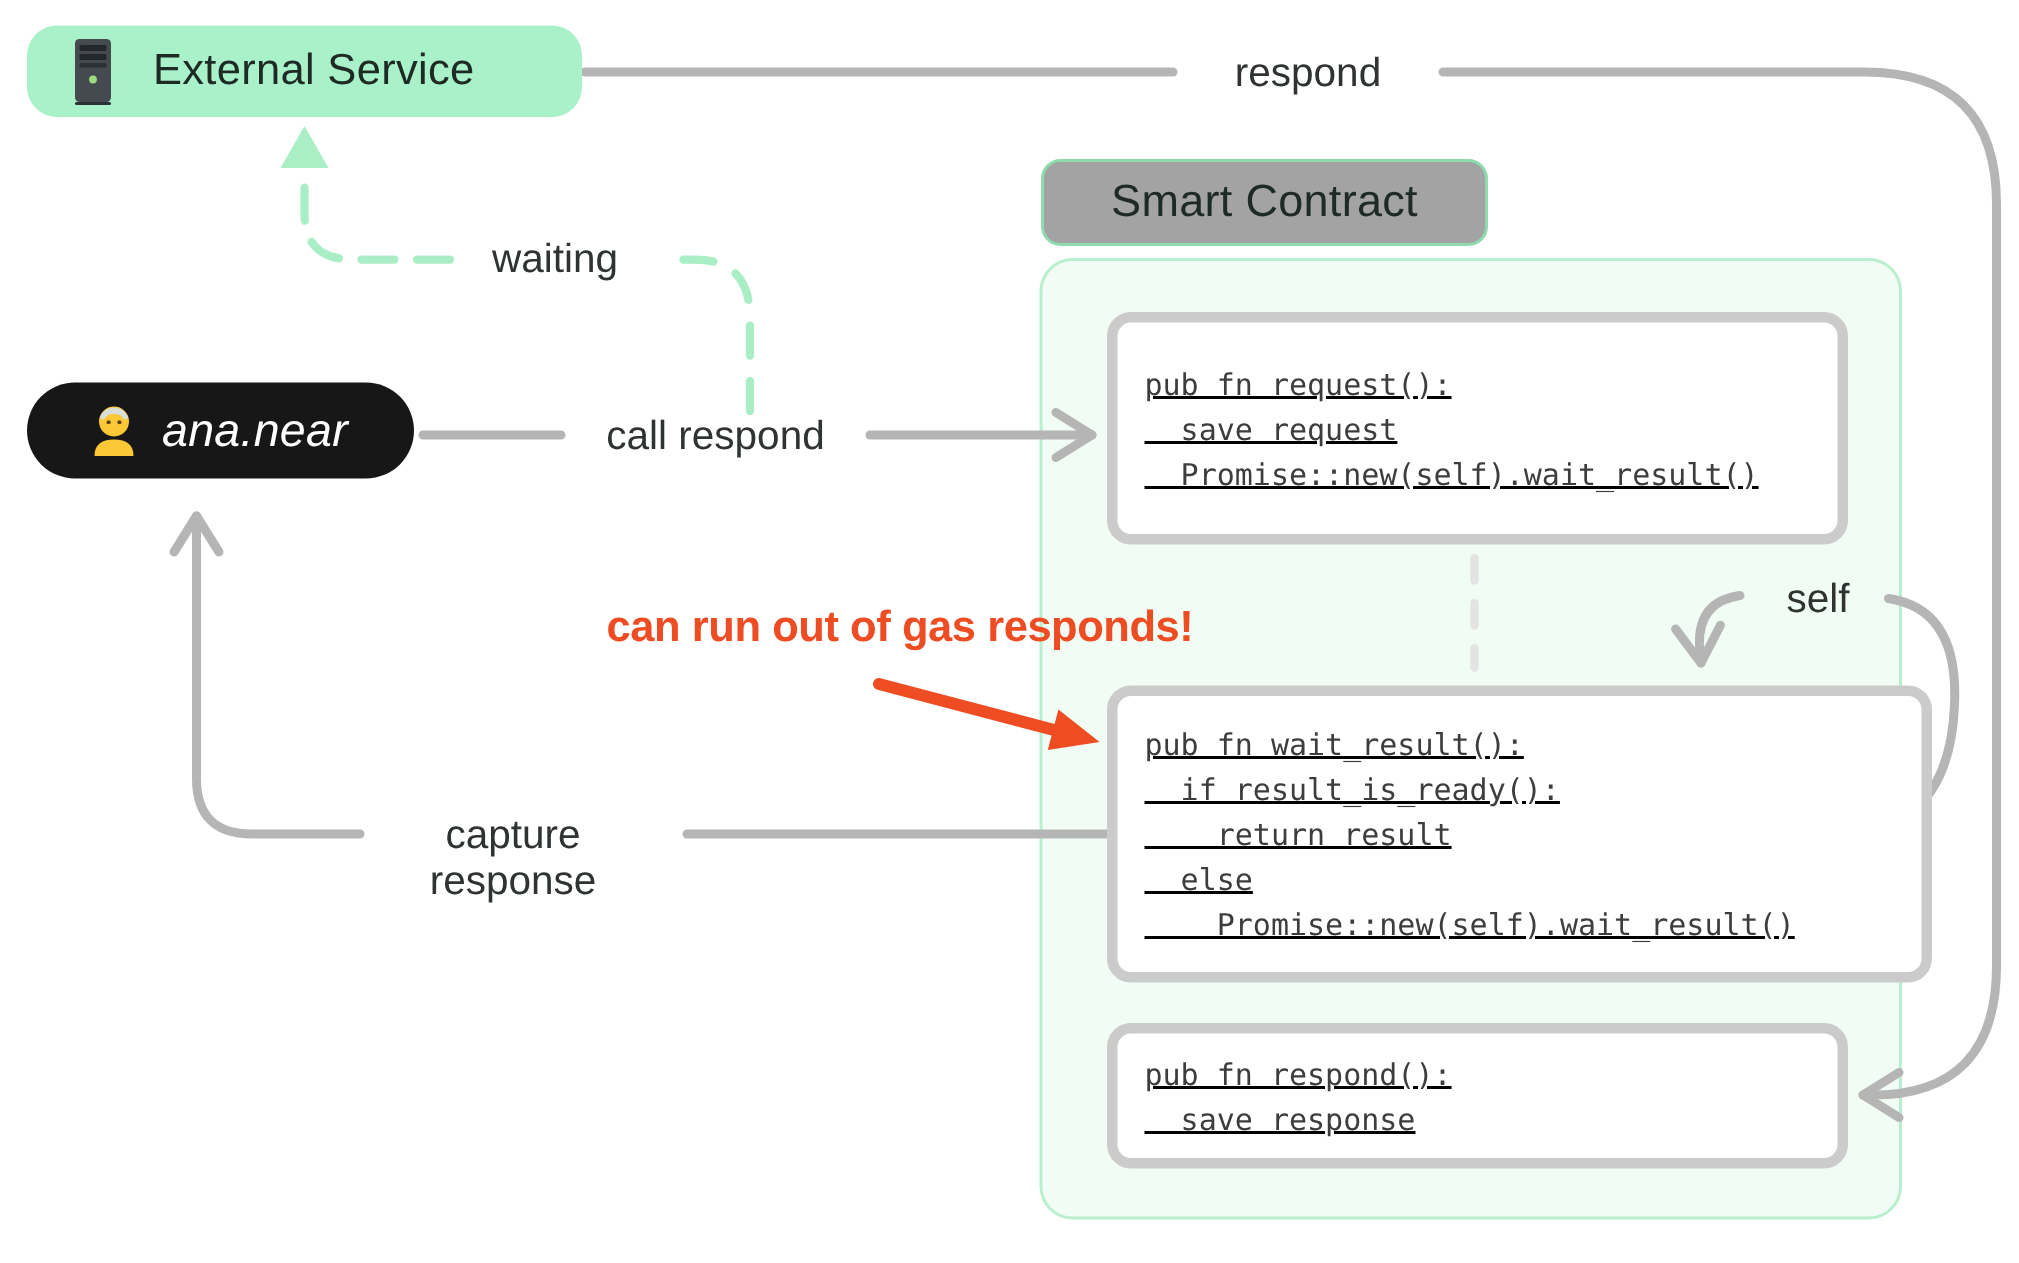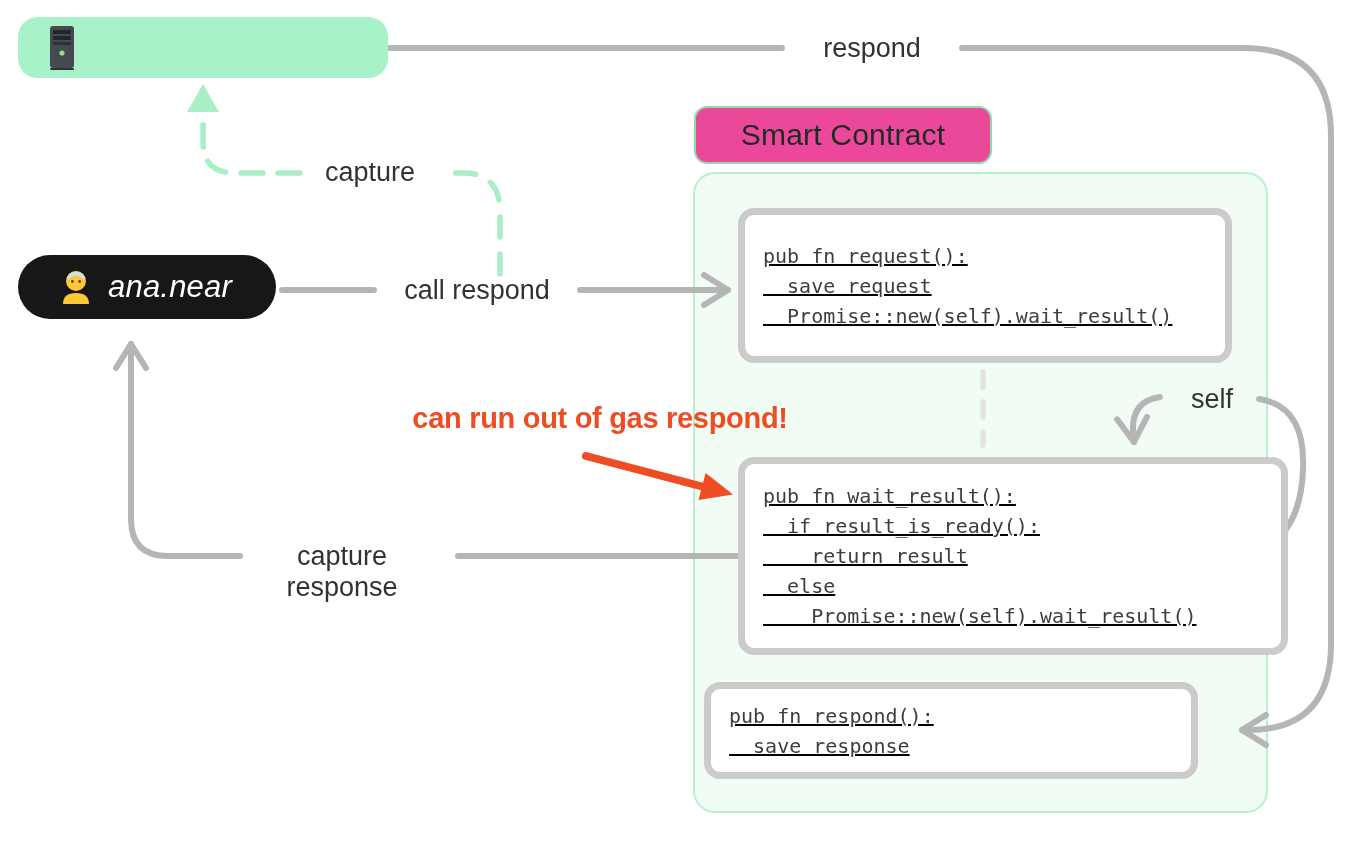--- a/index.html
+++ b/index.html
@@ -10,21 +10,21 @@
   
   #wires{position:absolute;left:0;top:0;width:1346px;height:842px;z-index:1;}
 
   
   .pill{display:flex;align-items:center;z-index:2;}
   .pill-green{background:#a9f1c8;border-radius:20px;}
   .pill-black{background:#171717;border-radius:32px;font-style:italic;}
   .node-label{color:#1e2b24;font-size:29px;letter-spacing:.2px;}
   .pill-black .node-label{color:#ffffff;font-size:31px;}
 
-  .sc-pill{background:#ec4899;border:2px solid #8edcae;border-radius:13px;
+  .sc-pill{background:#a3a3a3;border:2px solid #8edcae;border-radius:13px;
            display:flex;align-items:center;justify-content:center;z-index:2;}
   .sc-pill .node-label{font-size:30px;font-weight:500;}
 
   .container{background:#f0fcf4;border:2px solid #baefce;border-radius:22px;z-index:0;}
 
   .codebox{background:#ffffff;border:7px solid #cbcbcb;border-radius:16px;
            display:flex;align-items:center;z-index:2;box-sizing:border-box;text-decoration:underline;}
   .codebox pre{margin:0;padding-left:18px;font-family:"DejaVu Sans Mono","Liberation Mono",monospace;
                font-size:20px;line-height:30px;color:#3d3d3d;}
 
@@ -86,20 +86,21 @@
   <span class="icon-wrap" style="width:46px;height:48px;">
     <svg width="32" height="46" viewBox="0 0 32 46">
       <rect x="3" y="1" width="24" height="42" rx="3" fill="#454a51"></rect>
       <rect x="6" y="5" width="18" height="4" rx="1" fill="#23272b"></rect>
       <rect x="6" y="11" width="18" height="4" rx="1" fill="#23272b"></rect>
       <rect x="6" y="17" width="18" height="3" rx="1" fill="#2c3136"></rect>
       <circle cx="15" cy="28" r="2.6" fill="#9bdc7f"></circle>
       <rect x="3" y="43" width="24" height="2" rx="1" fill="#2c3136"></rect>
     </svg>
   </span>
+  <span class="node-label" style="margin-left:16px;">External Service</span>
 </div>
 
 <div class="abs pill pill-black" style="left:18px;top:255px;width:258px;height:64px;padding-left:40px;box-sizing:border-box;">
   <span class="icon-wrap" style="width:36px;height:40px;">
     <svg width="34" height="38" viewBox="0 0 34 38">
       <circle cx="17" cy="13" r="10" fill="#fdc835"></circle>
       <path d="M 7.5 10.5 A 10 10 0 0 1 26.5 10.5 L 24 12 A 8 8 0 0 0 10 12 Z" fill="#d8ded9"></path>
       <circle cx="13.4" cy="13.5" r="1.4" fill="#5b4022"></circle>
       <circle cx="20.6" cy="13.5" r="1.4" fill="#5b4022"></circle>
       <path d="M 4 36 Q 4 25 17 25 Q 30 25 30 36 Z" fill="#fdc835"></path>
@@ -119,28 +120,28 @@
 </div>
 
 <div class="abs codebox" style="left:738px;top:457px;width:550px;height:198px;align-items:center;">
   <pre>pub fn wait_result():
   if result_is_ready():
     return result
   else
     Promise::new(self).wait_result()</pre>
 </div>
 
-<div class="abs codebox" style="left:704px;top:682px;width:494px;height:97px;">
+<div class="abs codebox" style="left:738px;top:682px;width:494px;height:97px;">
   <pre>pub fn respond():
   save response</pre>
 </div>
 
 <div class="abs edge-label" style="left:772px;top:33px;width:200px;">respond</div>
 
-<div class="abs edge-label" style="left:295px;top:157px;width:150px;">capture</div>
+<div class="abs edge-label" style="left:295px;top:157px;width:150px;">waiting</div>
 
 <div class="abs edge-label" style="left:377px;top:275px;width:200px;">call respond</div>
 
 <div class="abs edge-label" style="left:242px;top:541px;width:200px;">capture response</div>
 
 <div class="abs edge-label" style="left:1162px;top:384px;width:100px;">self</div>
 
-<div class="abs warning" style="left:398px;top:402px;width:404px;">can run out of gas respond!</div>
+<div class="abs warning" style="left:398px;top:402px;width:404px;">can run out of gas responds!</div>
 
 </body></html>

